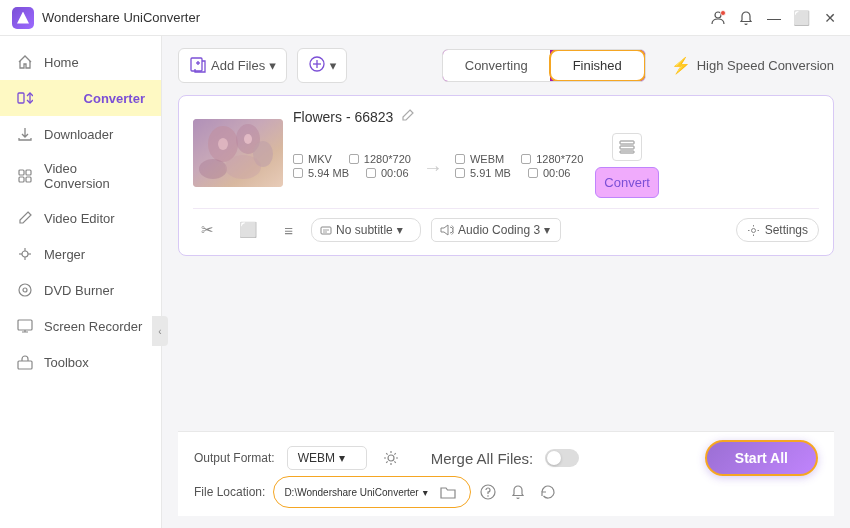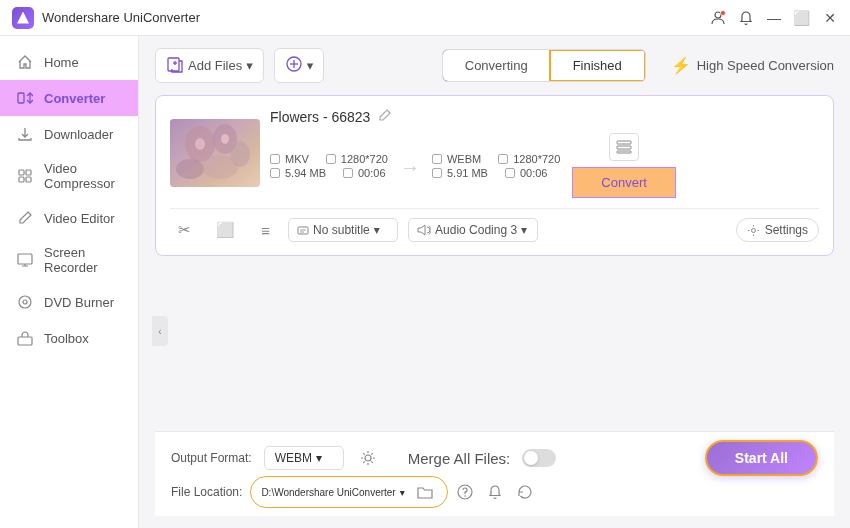--- a/index.html
+++ b/index.html
@@ -66,42 +66,43 @@
 
     
     .main-layout {
       display: flex;
       flex: 1;
       overflow: hidden;
     }
 
     
     .sidebar {
-      width: 139px;
+      width: 162px;
       background: #fff;
       border-right: 1px solid #e8e8e8;
       display: flex;
       flex-direction: column;
       padding: 8px 0;
     }
     .sidebar-item {
       display: flex;
       align-items: center;
       gap: 10px;
       padding: 9px 16px;
       cursor: pointer;
       font-size: 13px;
       color: #555;
       border-radius: 0;
       transition: background 0.15s;
     }
     .sidebar-item.active {
-      background: #f0abfc;
+      background: #fef9c3;
       color: #7b4fd6;
       font-weight: 600;
+      justify-content: space-between;
     }
     .sidebar-icon {
       width: 18px;
       height: 18px;
       display: flex;
       align-items: center;
       justify-content: center;
       font-size: 15px;
       flex-shrink: 0;
     }
@@ -166,21 +167,21 @@
       font-size: 13px;
       cursor: pointer;
       background: #fff;
       border: none;
       color: #555;
       outline: none;
     }
     .tab-btn.active {
       background: #fff;
       border: 2px solid #f5a623;
-      border-radius: 1px;
+      border-radius: 9px;
       color: #333;
       font-weight: 500;
       margin: -1px;
     }
     .speed-btn {
       display: flex;
       align-items: center;
       gap: 5px;
       margin-left: 16px;
       cursor: pointer;
@@ -274,24 +275,24 @@
       border-radius: 4px;
       background: #fff;
       display: flex;
       align-items: center;
       justify-content: center;
       cursor: pointer;
       font-size: 13px;
       color: #666;
     }
     .convert-main-btn {
-      padding: 7px 28px;
-      background: #fdba74;
+      padding: 7px 8px;
+      background: #f0abfc;
       border: 1.5px solid #c084fc;
-      border-radius: 0;
+      border-radius: 6px;
       cursor: pointer;
       font-size: 13px;
       color: #7b4fd6;
       font-weight: 500;
     }
 
     
     .file-card-bottom {
       display: flex;
       align-items: center;
@@ -303,21 +304,21 @@
       padding: 4px 8px;
       cursor: pointer;
       font-size: 15px;
       color: #888;
     }
     .subtitle-select {
       display: flex;
       align-items: center;
       gap: 4px;
       border: 1px solid #ddd;
-      border-radius: 5px;
+      border-radius: 10px;
       padding: 4px 8px;
       font-size: 12px;
       color: #555;
       background: #fff;
       cursor: pointer;
       min-width: 110px;
     }
     .audio-select {
       display: flex;
       align-items: center;
@@ -531,47 +532,59 @@
     </div>
     <div class="sidebar-item">
       <div class="sidebar-icon">
         <svg width="16" height="16" viewBox="0 0 16 16" fill="none">
           <rect x="2" y="2" width="5" height="5" rx="1" stroke="#888" stroke-width="1.2"></rect>
           <rect x="9" y="2" width="5" height="5" rx="1" stroke="#888" stroke-width="1.2"></rect>
           <rect x="2" y="9" width="5" height="5" rx="1" stroke="#888" stroke-width="1.2"></rect>
           <rect x="9" y="9" width="5" height="5" rx="1" stroke="#888" stroke-width="1.2"></rect>
         </svg>
       </div>
-      <span>Video Compressor</span>
+      <span>Video Conversion</span>
     </div>
     <div class="sidebar-item">
       <div class="sidebar-icon">
         <svg width="16" height="16" viewBox="0 0 16 16" fill="none">
           <path d="M11 2l3 3-8 8H3v-3L11 2z" stroke="#888" stroke-width="1.2" fill="none"></path>
         </svg>
       </div>
       <span>Video Editor</span>
+    </div>
+    <div class="sidebar-item">
+      <div class="sidebar-icon">
+        <svg width="16" height="16" viewBox="0 0 16 16" fill="none">
+          <circle cx="8" cy="8" r="3" stroke="#888" stroke-width="1.2"></circle>
+          <line x1="8" y1="2" x2="8" y2="5" stroke="#888" stroke-width="1.2"></line>
+          <line x1="8" y1="11" x2="8" y2="14" stroke="#888" stroke-width="1.2"></line>
+          <line x1="2" y1="8" x2="5" y2="8" stroke="#888" stroke-width="1.2"></line>
+          <line x1="11" y1="8" x2="14" y2="8" stroke="#888" stroke-width="1.2"></line>
+        </svg>
+      </div>
+      <span>Merger</span>
+    </div>
+    <div class="sidebar-item">
+      <div class="sidebar-icon">
+        <svg width="16" height="16" viewBox="0 0 16 16" fill="none">
+          <circle cx="8" cy="8" r="6" stroke="#888" stroke-width="1.2"></circle>
+          <circle cx="8" cy="8" r="2" stroke="#888" stroke-width="1.2"></circle>
+        </svg>
+      </div>
+      <span>DVD Burner</span>
     </div>
     <div class="sidebar-item">
       <div class="sidebar-icon">
         <svg width="16" height="16" viewBox="0 0 16 16" fill="none">
           <rect x="1" y="2" width="14" height="10" rx="1" stroke="#888" stroke-width="1.2"></rect>
           <path d="M5 14h6M8 12v2" stroke="#888" stroke-width="1.2"></path>
         </svg>
       </div>
       <span>Screen Recorder</span>
-    </div>
-    <div class="sidebar-item">
-      <div class="sidebar-icon">
-        <svg width="16" height="16" viewBox="0 0 16 16" fill="none">
-          <circle cx="8" cy="8" r="6" stroke="#888" stroke-width="1.2"></circle>
-          <circle cx="8" cy="8" r="2" stroke="#888" stroke-width="1.2"></circle>
-        </svg>
-      </div>
-      <span>DVD Burner</span>
     </div>
     <div class="sidebar-item">
       <div class="sidebar-icon">
         <svg width="16" height="16" viewBox="0 0 16 16" fill="none">
           <rect x="1" y="7" width="14" height="8" rx="1" stroke="#888" stroke-width="1.2"></rect>
           <path d="M5 7V5a3 3 0 0 1 6 0v2" stroke="#888" stroke-width="1.2"></path>
         </svg>
       </div>
       <span>Toolbox</span>
     </div>

